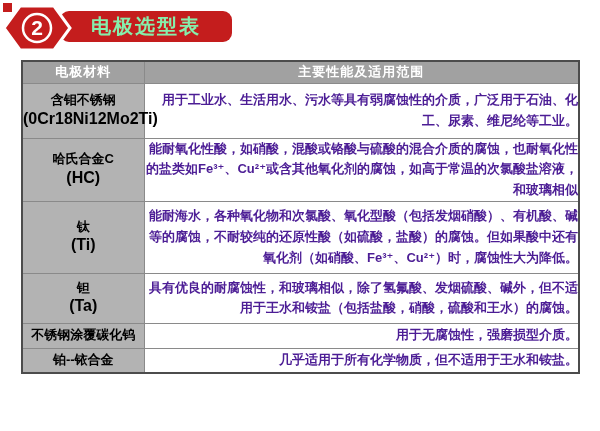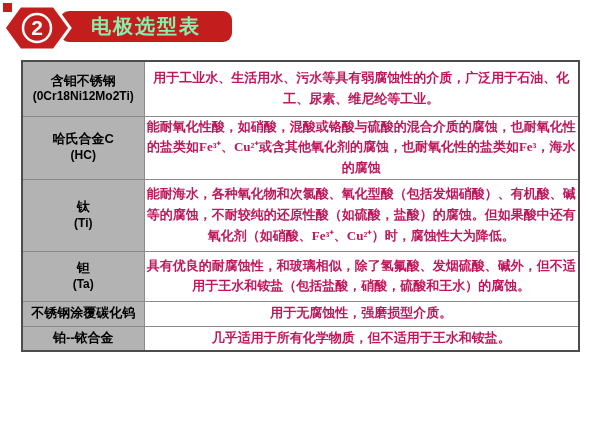--- a/index.html
+++ b/index.html
@@ -45,26 +45,26 @@
     background:#a1a1a1; color:#ffffff;
     font-size:13px; font-weight:bold;
     height:22px; letter-spacing:1px;
   }
   td.mat{
     background:#b3b3b3; color:#000000;
     font-weight:bold; text-align:center;
     font-size:13px; line-height:1.3;
     vertical-align:middle;
   }
-  td.mat .sub{ display:block; font-size:12px; }
+  td.mat .sub{ display:block; font-size:16px; }
   td.desc{
-    background:#ffffff; color:#be185d;
+    background:#ffffff; color:#4c1d95;
     font-weight:bold; font-size:13px;
     line-height:1.6; padding:3px 9px 3px 9px;
-    vertical-align:middle; text-align:center;font-family:Liberation Serif, serif;
+    vertical-align:middle; text-align:right;
   }
   tr.r1{ height:55px; }
   tr.r2{ height:48px; }
   tr.r3{ height:63px; }
   tr.r4{ height:72px; }
   tr.r5{ height:50px; }
   tr.r6{ height:25px; }
   tr.r7{ height:25px;padding-left:9px; }
 </style>
 </head>
@@ -81,33 +81,37 @@
   <circle cx="36" cy="25" r="14" fill="none" stroke="#ffffff" stroke-width="2.5"></circle>
   <text x="36" y="32" text-anchor="middle" font-family="Liberation Sans, DejaVu Sans, sans-serif" font-size="21" font-weight="bold" fill="#ffffff">2</text>
 </svg>
 
 <table class="spec">
   <colgroup>
       <col style="width:122px">
       <col>
     </colgroup>
   <tbody>
+      <tr>
+    <th class="hdr">电极材料</th>
+    <th class="hdr">主要性能及适用范围</th>
+  </tr>
   <tr class="r1">
     <td class="mat">
       <span>含钼不锈钢</span>
       <span class="sub">(0Cr18Ni12Mo2Ti)</span>
     </td>
     <td class="desc">用于工业水、生活用水、污水等具有弱腐蚀性的介质，广泛用于石油、化工、尿素、维尼纶等工业。</td>
   </tr>
   <tr class="r3">
     <td class="mat">
       <span>哈氏合金C</span>
       <span class="sub">(HC)</span>
     </td>
-    <td class="desc">能耐氧化性酸，如硝酸，混酸或铬酸与硫酸的混合介质的腐蚀，也耐氧化性的盐类如Fe³⁺、Cu²⁺或含其他氧化剂的腐蚀，也耐氧化性的盐类如Fe³，海水的腐蚀</td>
+    <td class="desc">能耐氧化性酸，如硝酸，混酸或铬酸与硫酸的混合介质的腐蚀，也耐氧化性的盐类如Fe³⁺、Cu²⁺或含其他氧化剂的腐蚀，如高于常温的次氯酸盐溶液，和玻璃相似</td>
   </tr>
   <tr class="r4">
     <td class="mat">
       <span>钛</span>
       <span class="sub">(Ti)</span>
     </td>
     <td class="desc">能耐海水，各种氧化物和次氯酸、氧化型酸（包括发烟硝酸）、有机酸、碱等的腐蚀，不耐较纯的还原性酸（如硫酸，盐酸）的腐蚀。但如果酸中还有氧化剂（如硝酸、Fe³⁺、Cu²⁺）时，腐蚀性大为降低。</td>
   </tr>
   <tr class="r5">
     <td class="mat">

